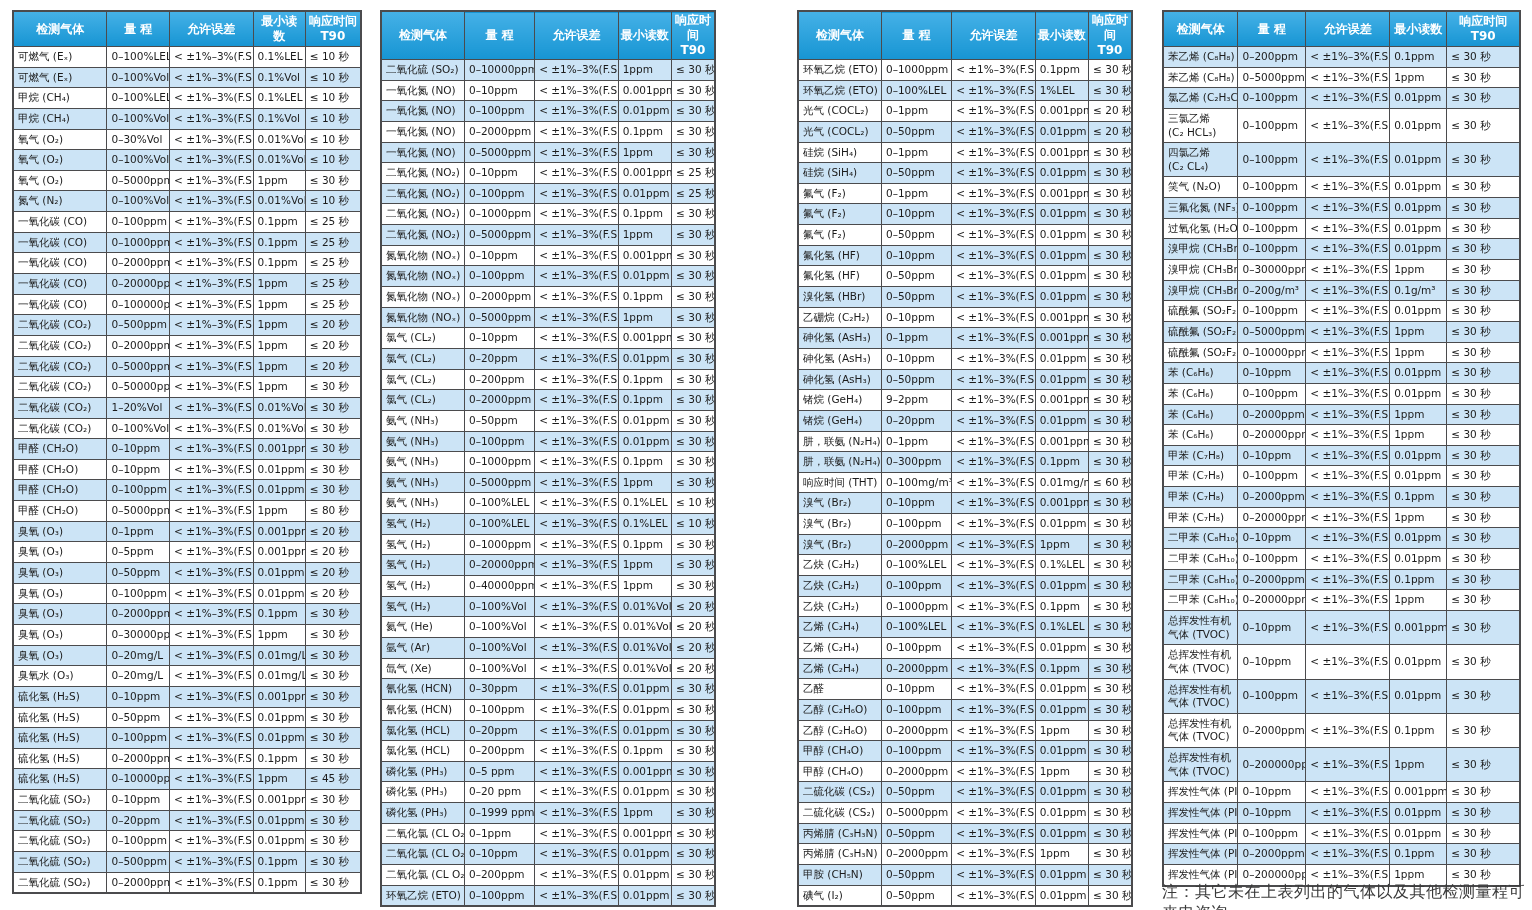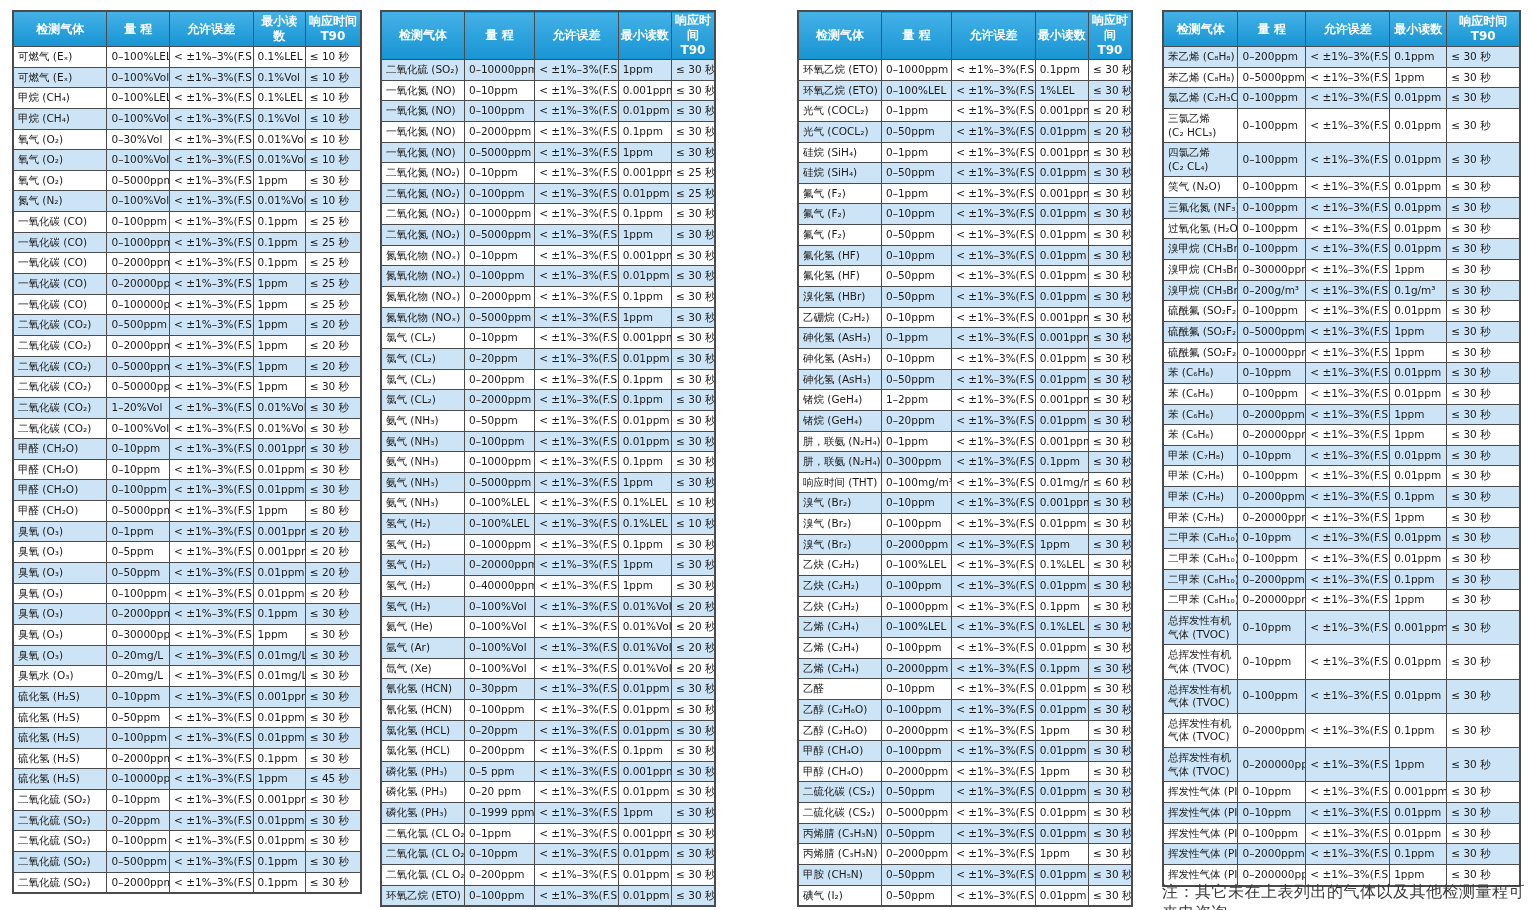--- a/index.html
+++ b/index.html
@@ -786,21 +786,21 @@
         </tr>
         <tr class="shaded">
           <td class="cell-gas">砷化氢 (AsH₃)</td>
           <td class="cell-range">0–50ppm</td>
           <td class="cell-error">&lt; ±1%–3%(F.S)</td>
           <td class="cell-min-reading">0.01ppm</td>
           <td class="cell-response-time">≤ 30 秒</td>
         </tr>
         <tr>
           <td class="cell-gas">锗烷 (GeH₄)</td>
-          <td class="cell-range">1–2ppm</td>
+          <td class="cell-range">9–2ppm</td>
           <td class="cell-error">&lt; ±1%–3%(F.S)</td>
           <td class="cell-min-reading">0.001ppm</td>
           <td class="cell-response-time">≤ 30 秒</td>
         </tr>
         <tr class="shaded">
           <td class="cell-gas">锗烷 (GeH₄)</td>
           <td class="cell-range">0–20ppm</td>
           <td class="cell-error">&lt; ±1%–3%(F.S)</td>
           <td class="cell-min-reading">0.01ppm</td>
           <td class="cell-response-time">≤ 30 秒</td>

